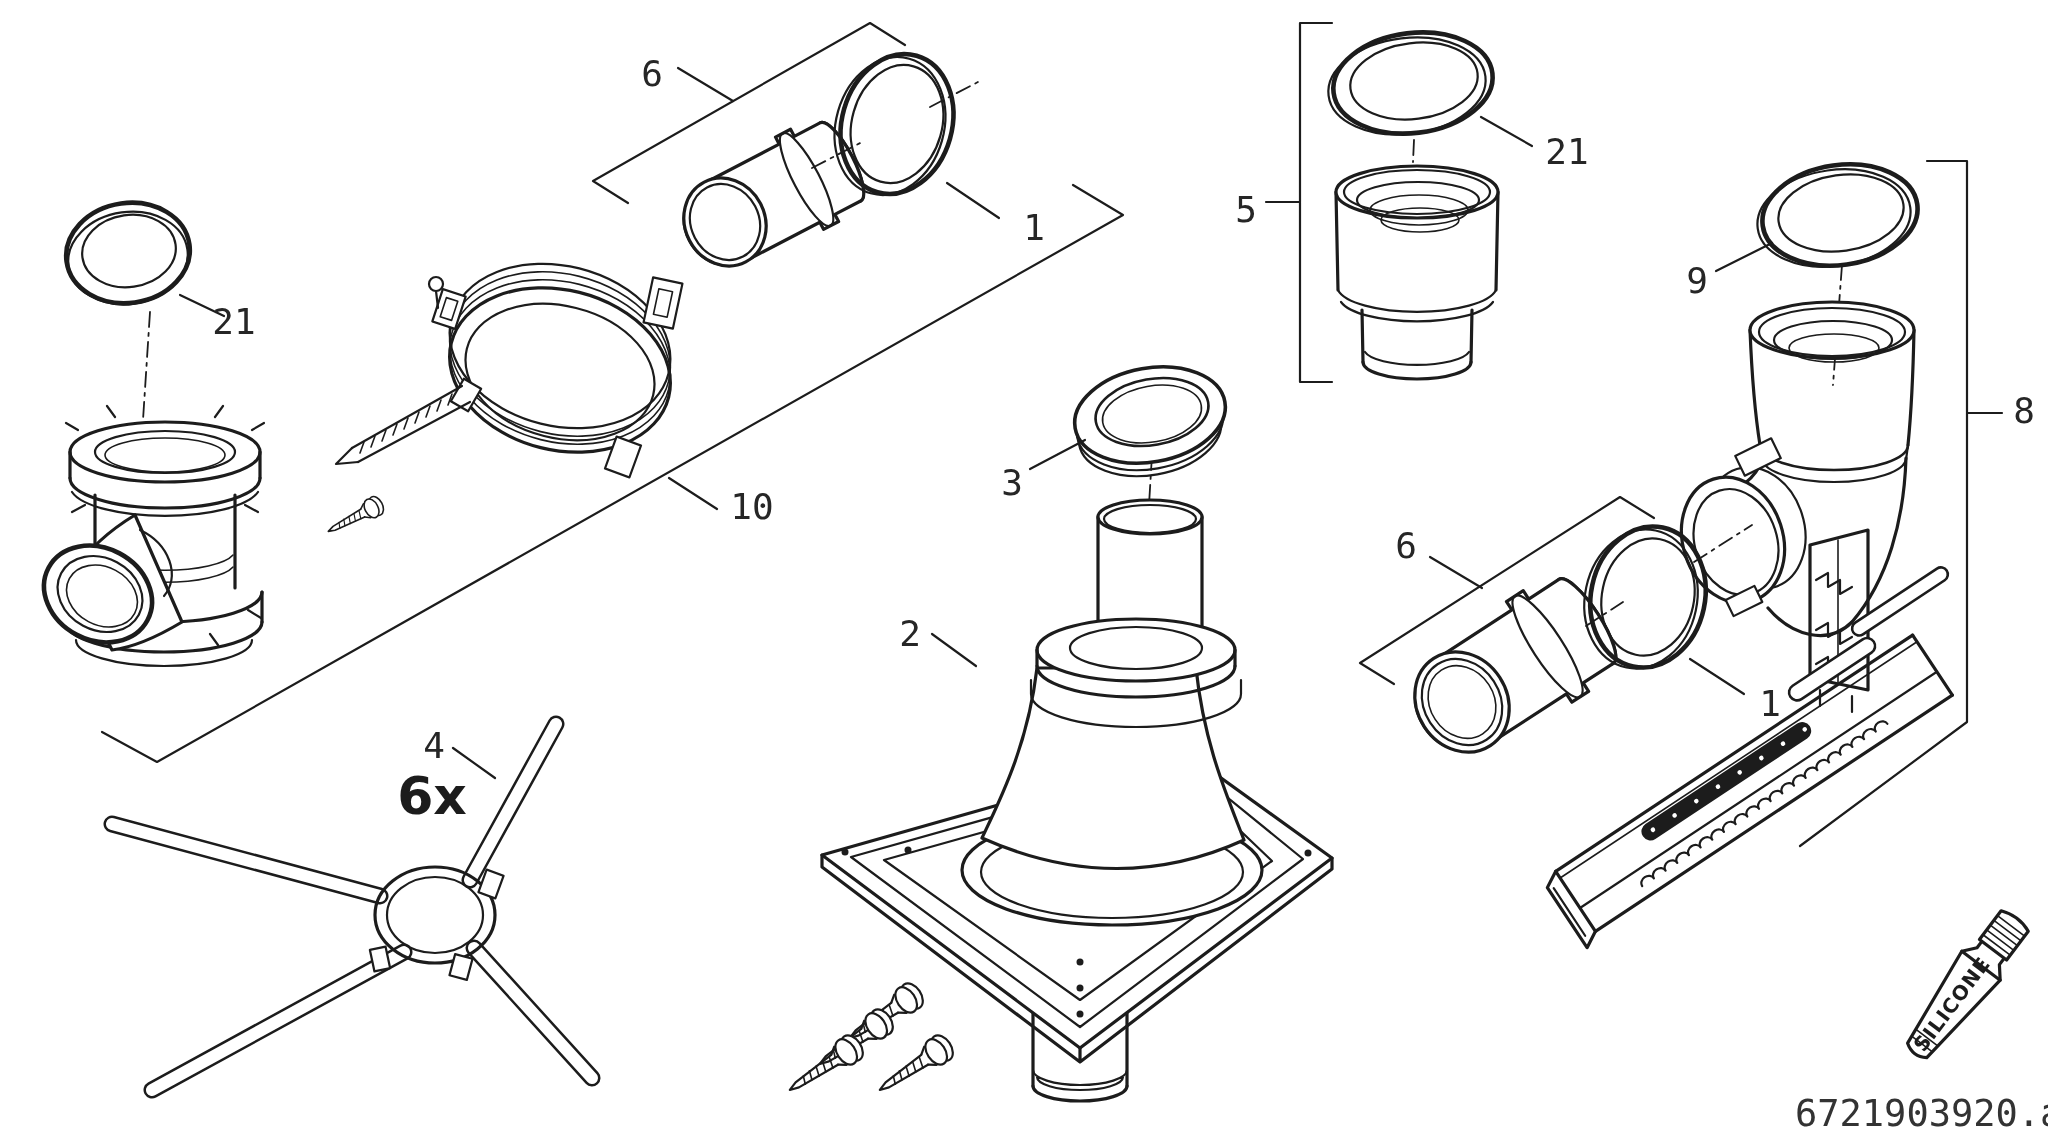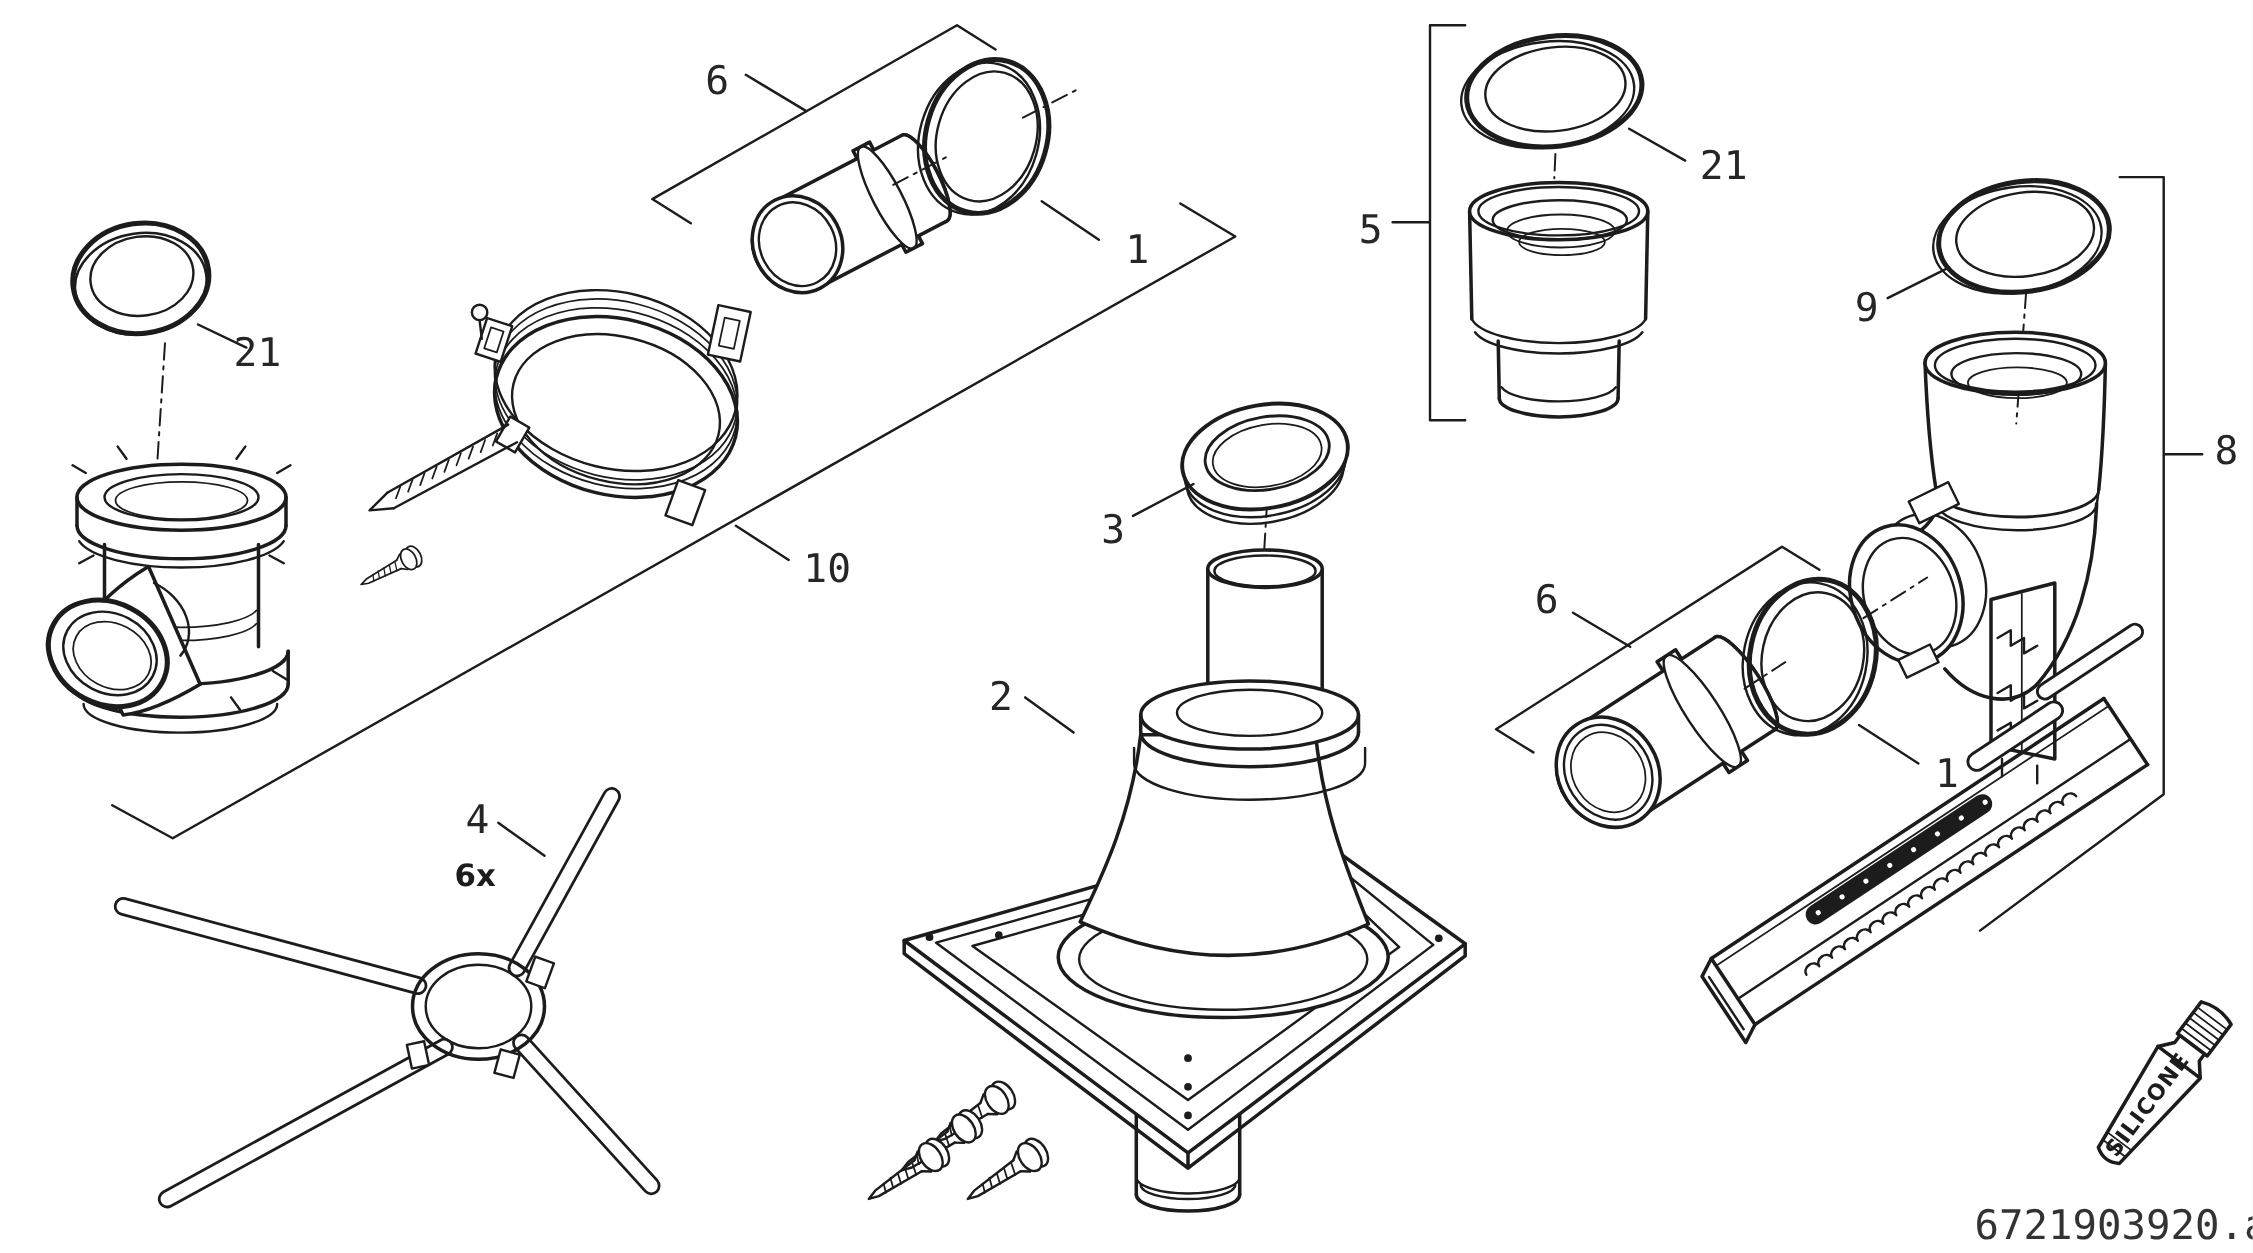--- a/index.html
+++ b/index.html
@@ -12,21 +12,21 @@
   .fillw{fill:#ffffff}
   .dark{fill:#1c1c1c;stroke:none}
   .dot{fill:#1c1c1c;stroke:none}
   .hole{fill:#ffffff;stroke:none}
   .dash{stroke-dasharray:15 6 3 6;stroke-width:1.8}
   .armO{stroke-width:17;stroke:#1c1c1c}
   .armI{stroke-width:12;stroke:#ffffff}
   .callout{position:absolute;transform:translate(-50%,-50%);
            font-family:"DejaVu Sans Mono",monospace;font-size:36px;color:#262626;
            white-space:nowrap;line-height:1;}
-  .qty{font-family:"DejaVu Sans",sans-serif;font-weight:bold;font-size:28px;color:#1c1c1c;}
+  .qty{font-family:"DejaVu Sans",sans-serif;font-weight:bold;font-size:52px;color:#1c1c1c;}
   .drawno{position:absolute;left:1795px;top:1092px;font-family:"DejaVu Sans Mono",monospace;
           font-size:37px;color:#333;white-space:nowrap;}
   .silicone{position:absolute;left:1952px;top:1004px;transform:translate(-50%,-50%) rotate(-53deg);
             font-size:20px;font-weight:bold;color:#1c1c1c;letter-spacing:1px;}
 </style>
 </head>
 <body>
 
 <div id="page">
 
@@ -298,21 +298,21 @@
     <path class="w15" d="M10,-13 L10,13 M18,-14 L18,14"></path>
     <path class="w3" d="M108,-24 L120,-14 L128,-14 M108,24 L120,14 L128,14"></path>
     <path class="w3 fillw" d="M128,-17 L164,-17 Q171,0 164,17 L128,17 Z"></path>
     <path class="w15" d="M134,-17 L134,17 M140,-17 L140,17 M146,-17 L146,17 M152,-17 L152,17 M158,-17 L158,17"></path>
   </g>
 </svg>
 
 <div class="callout" style="left:234px;top:322px">21</div>
 <div class="callout" style="left:652px;top:74px">6</div>
 <div class="callout" style="left:1034px;top:228px">1</div>
-<div class="callout" style="left:752px;top:518px">10</div>
+<div class="callout" style="left:752px;top:507px">10</div>
 <div class="callout" style="left:1012px;top:483px">3</div>
 <div class="callout" style="left:910px;top:634px">2</div>
 <div class="callout" style="left:434px;top:746px">4</div>
 <div class="callout qty" style="left:432px;top:796px">6x</div>
 <div class="callout" style="left:1246px;top:210px">5</div>
 <div class="callout" style="left:1567px;top:152px">21</div>
 <div class="callout" style="left:1697px;top:281px">9</div>
 <div class="callout" style="left:2024px;top:411px">8</div>
 <div class="callout" style="left:1406px;top:546px">6</div>
 <div class="callout" style="left:1770px;top:704px">1</div>

